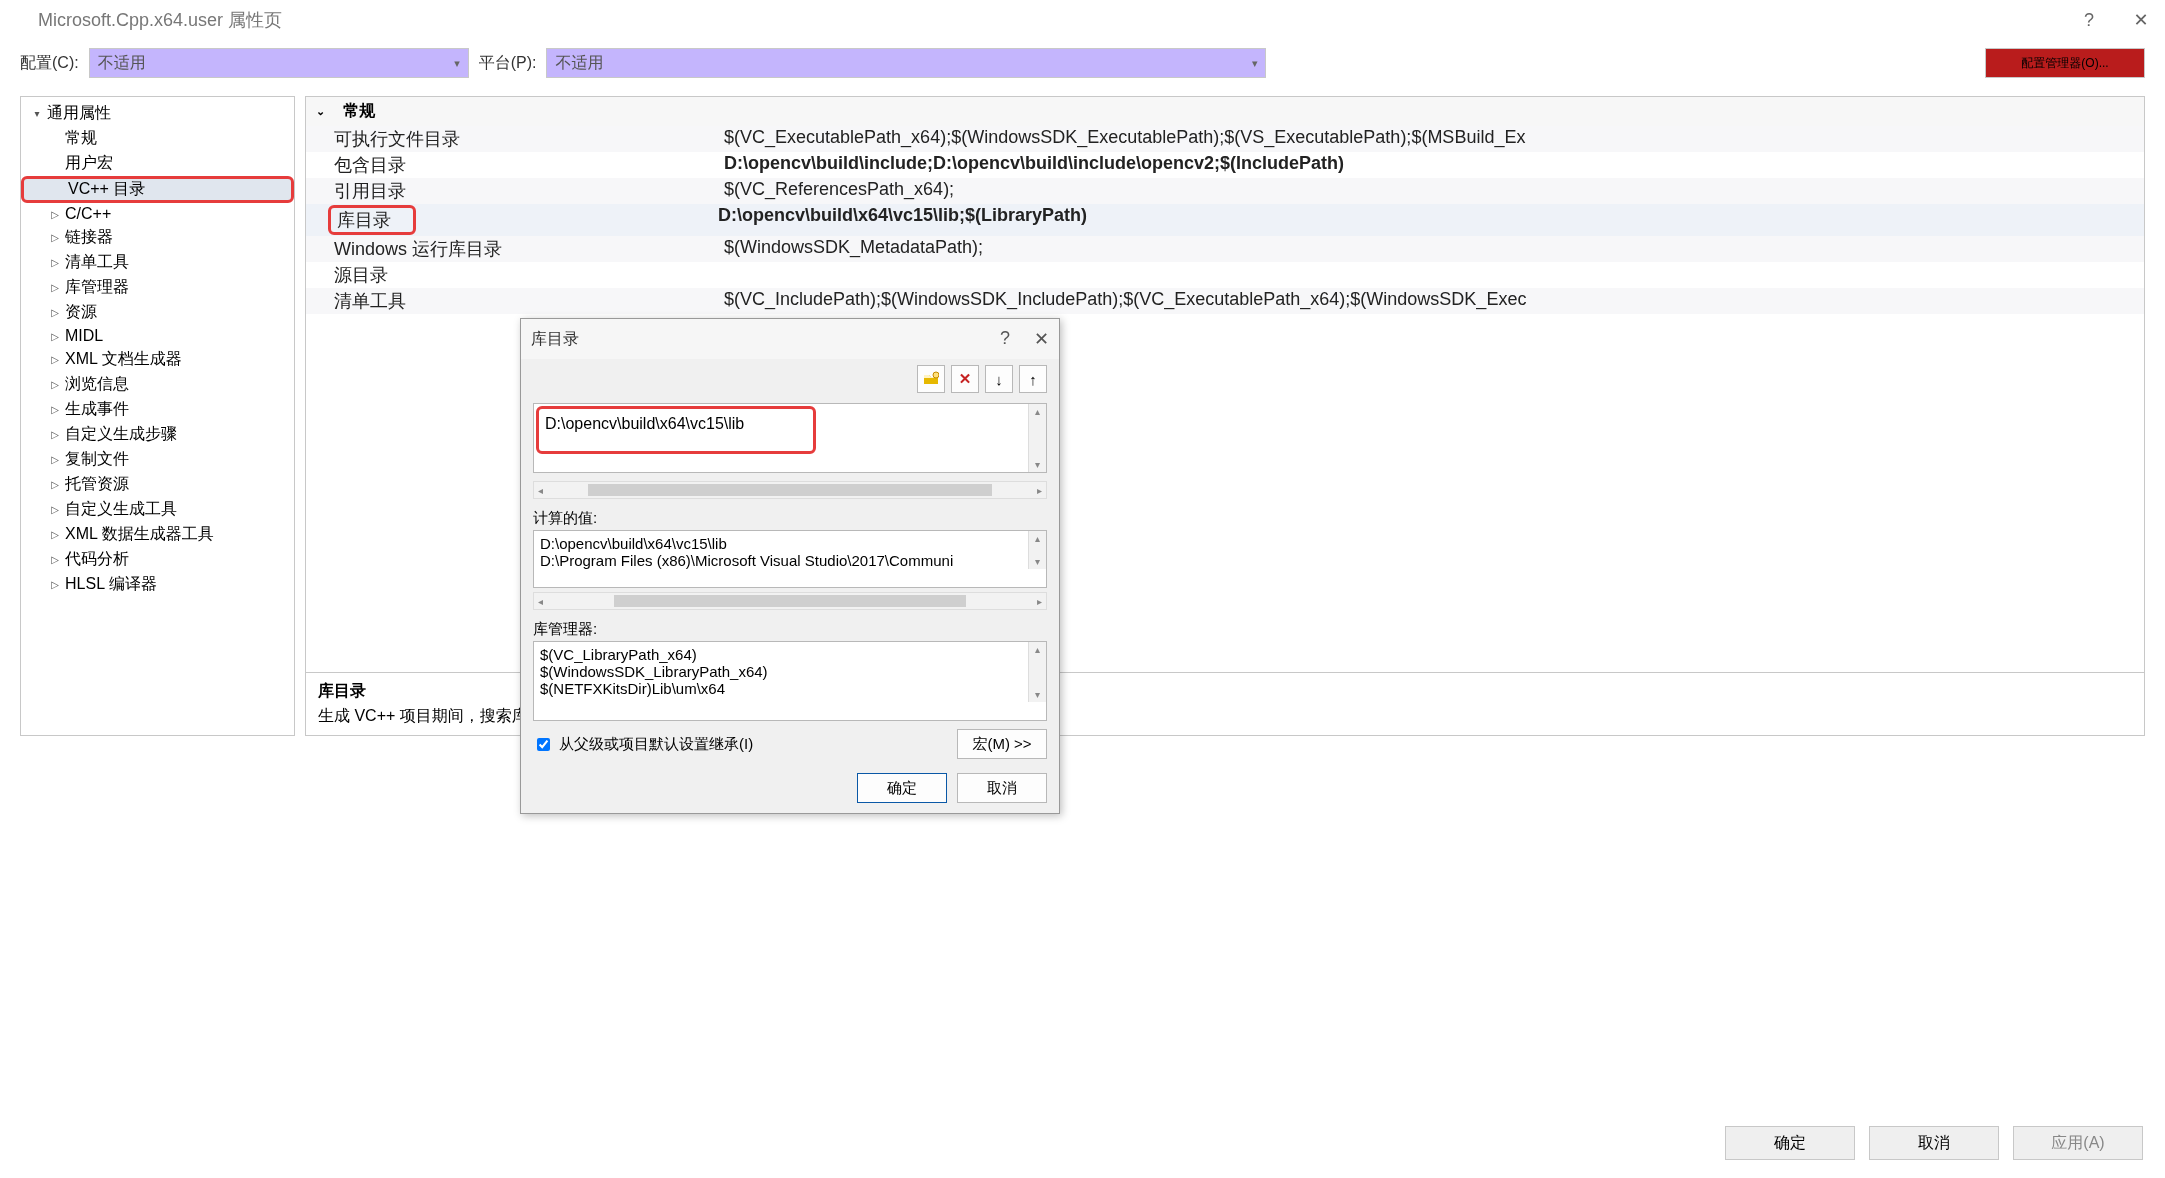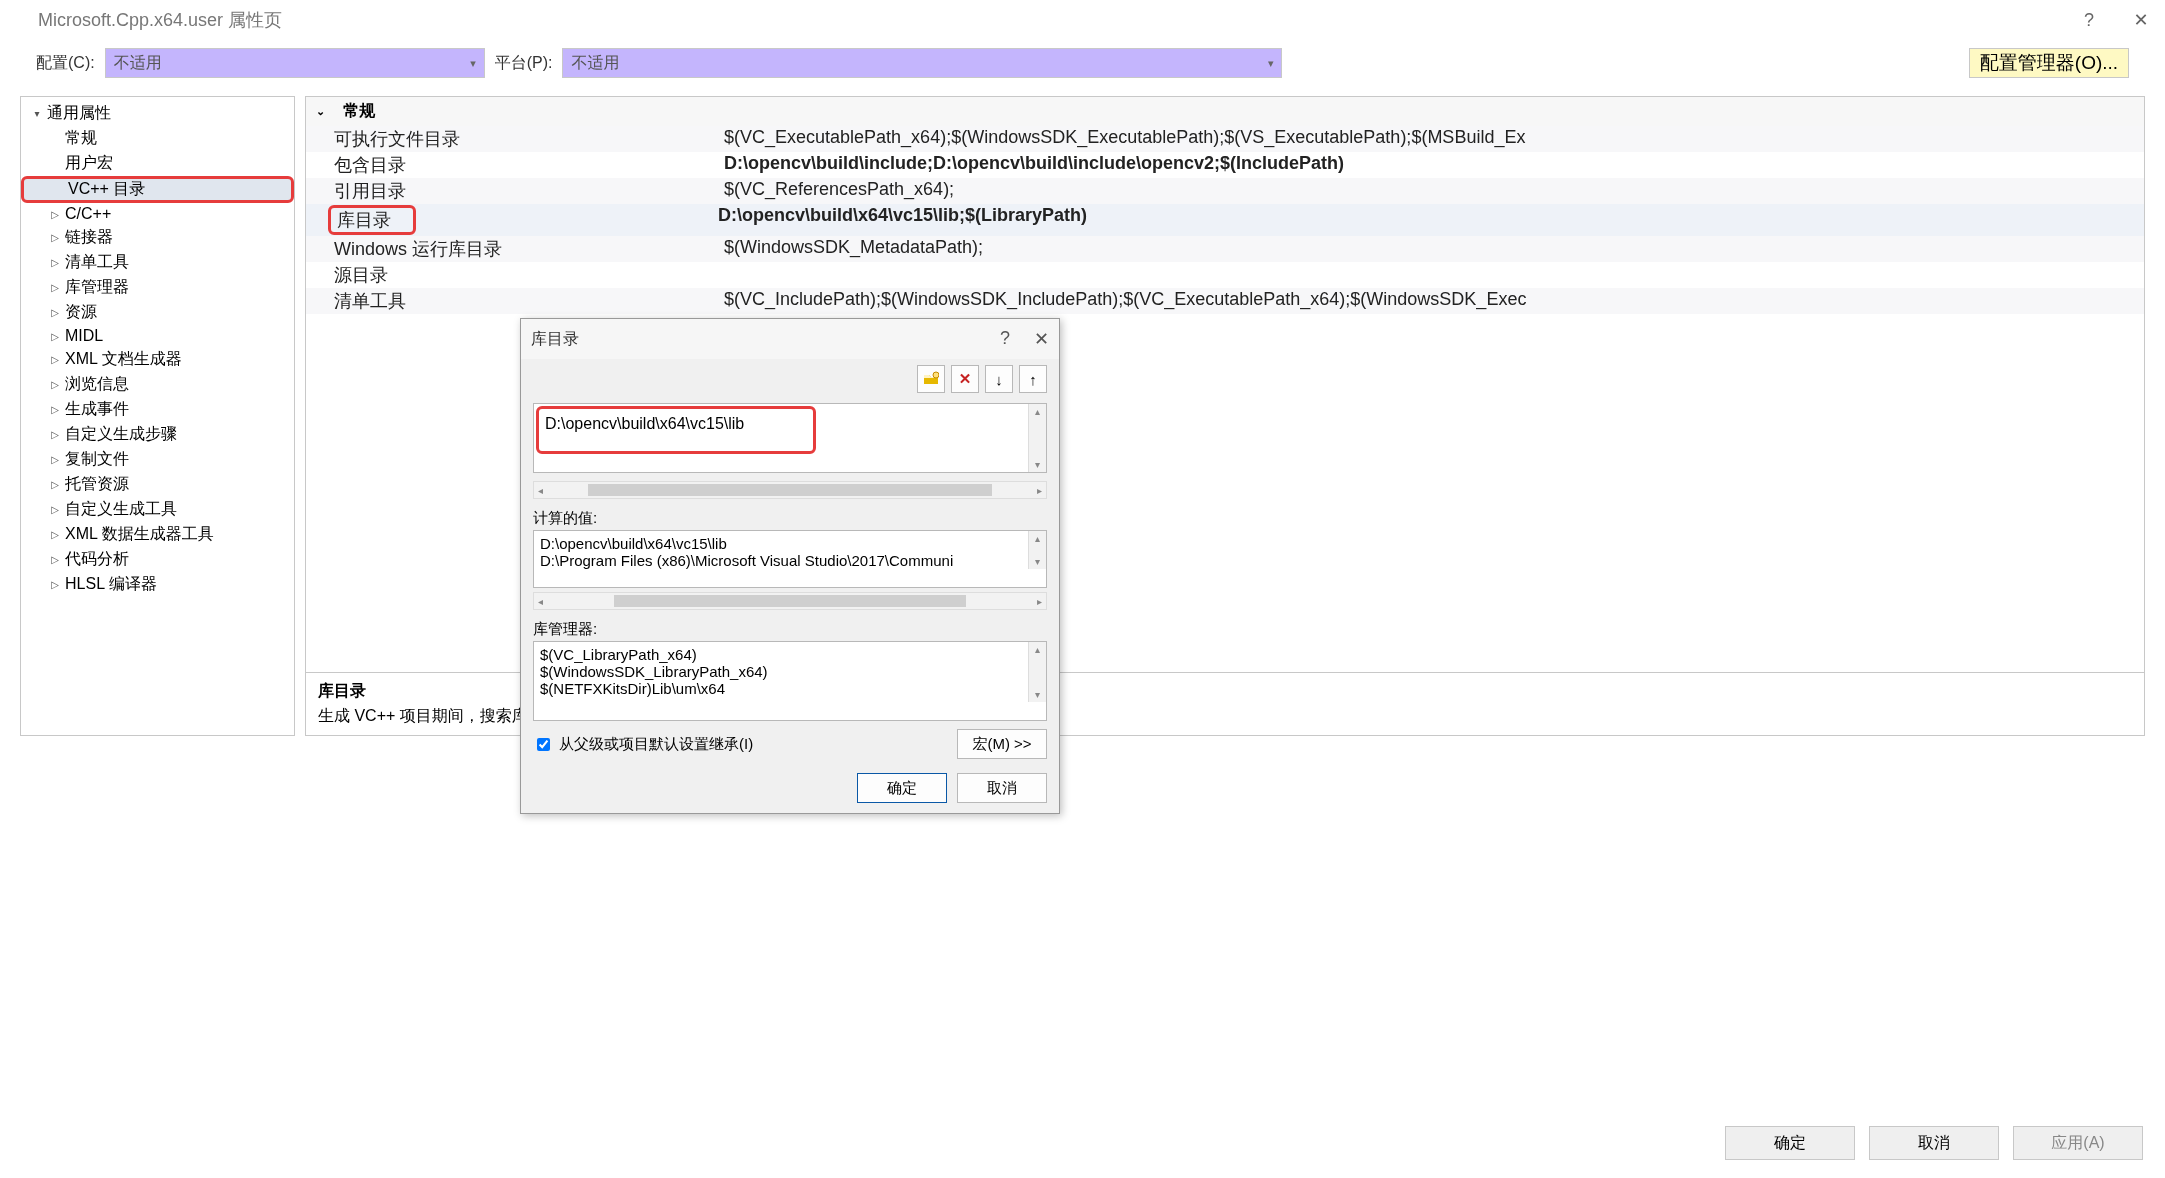--- a/index.html
+++ b/index.html
@@ -23,21 +23,21 @@
     background: #fff;
     justify-content: space-between;
     margin-left: 26px;
   }
   .titlebar .title { font-size: 18px; color: #777; }
   .titlebar .controls { display: flex; gap: 28px; align-items: center; color: #666; font-size: 18px; }
   .titlebar .controls span { width: 24px; text-align: center; }
   .toolbar {
     display: flex;
     align-items: center;
-    padding: 8px 36px;
+    padding: 8px 20px;
     gap: 10px;
     background: #fff;
   }
   .toolbar label { color: #333; font-size: 16px; }
   .toolbar .combo {
     border: 1px solid #c8c8c8;
     background: #c4b5fd;
     height: 30px;
     display: flex;
     align-items: center;
@@ -46,25 +46,25 @@
     font-size: 16px;
     position: relative;
   }
   .combo.config { width: 380px; }
   .combo.platform { width: 720px; margin-right: 20px; }
   .combo .chev { position: absolute; right: 8px; color: #666; font-size: 11px; }
   .btn-cfgmgr {
     width: 160px;
     height: 30px;
     border: 1px solid #c8c8c8;
-    background: #fef9c3;
+    background: #b91c1c;
     display: flex;
     align-items: center;
     justify-content: center;
-    font-size: 19px;
+    font-size: 12px;
     margin-left: auto;
   }
   .content {
     display: flex;
     padding: 10px 20px 0 20px;
     gap: 10px;
   }
   .tree {
     width: 275px;
     border: 1px solid #c8c8c8;

